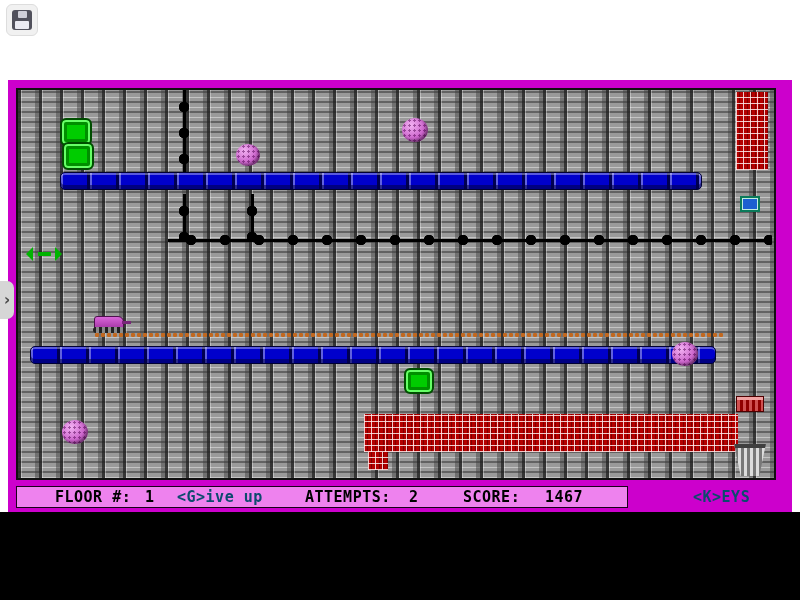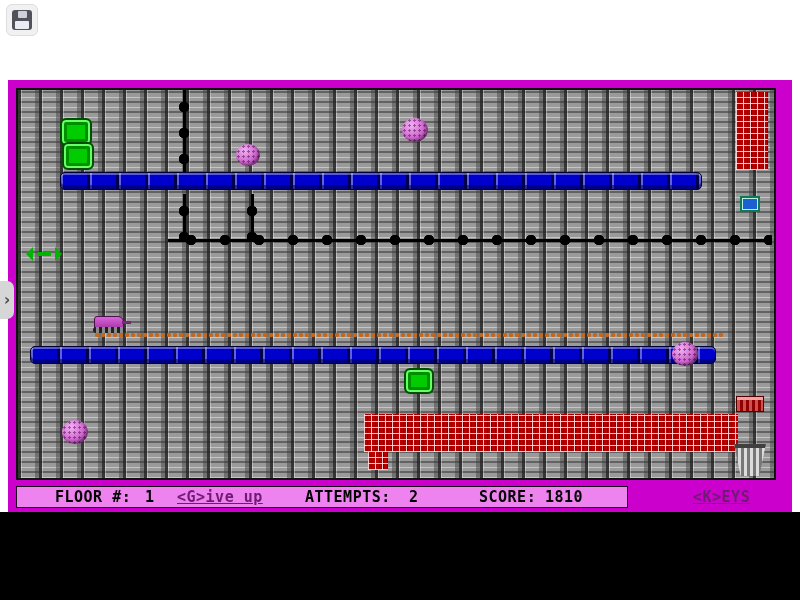--- a/index.html
+++ b/index.html
@@ -123,21 +123,21 @@
   }
 
   
   .status-bar{
     position:absolute;left:8px;top:406px;width:612px;height:22px;
     background:#ee82ee;border:1px solid #1a001a;box-sizing:border-box;
     font:bold 15px "DejaVu Sans Mono", monospace;letter-spacing:.5px;
     color:#000;
   }
   .sb-item{position:absolute;top:1px;white-space:pre;}
-  .sb-hotkey{color:#701a75;text-decoration:underline;}
+  .sb-hotkey{color:#0c4a6e;}
 
   
   .bottom-bar{position:absolute;left:0;top:512px;width:800px;height:88px;background:#000;}
 
   
   .side-tab{
     position:absolute;left:0;top:281px;width:14px;height:38px;
     background:#d6d6d6;border-radius:0 7px 7px 0;
     display:flex;align-items:center;justify-content:center;
     color:#4a4a4a;font:bold 15px "DejaVu Sans", sans-serif;cursor:pointer;
@@ -180,22 +180,22 @@
       <div class="sprite ball" style="left: 44px; top: 330px; width: 26px; height: 24px;"></div>
       <div class="sprite trash" style="left: 714px; top: 354px; width: 36px; height: 32px;"></div>
     </div>
 
   <div class="status-bar">
     <span class="sb-item" style="left:38px">FLOOR #:</span>
     <span class="sb-item" style="left:128px">1</span>
     <span class="sb-item sb-hotkey" style="left:160px">&lt;G&gt;ive up</span>
     <span class="sb-item" style="left:288px">ATTEMPTS:</span>
     <span class="sb-item" style="left:392px">2</span>
-    <span class="sb-item" style="left:462px">SCORE:</span>
-    <span class="sb-item" style="left:528px">1810</span>
+    <span class="sb-item" style="left:446px">SCORE:</span>
+    <span class="sb-item" style="left:528px">1467</span>
     <span class="sb-item sb-hotkey" style="left:676px">&lt;K&gt;EYS</span>
   </div>
 </div>
 
 <div class="bottom-bar"></div>
 
 <div class="side-tab">
   <span>›</span>
 </div>
 

